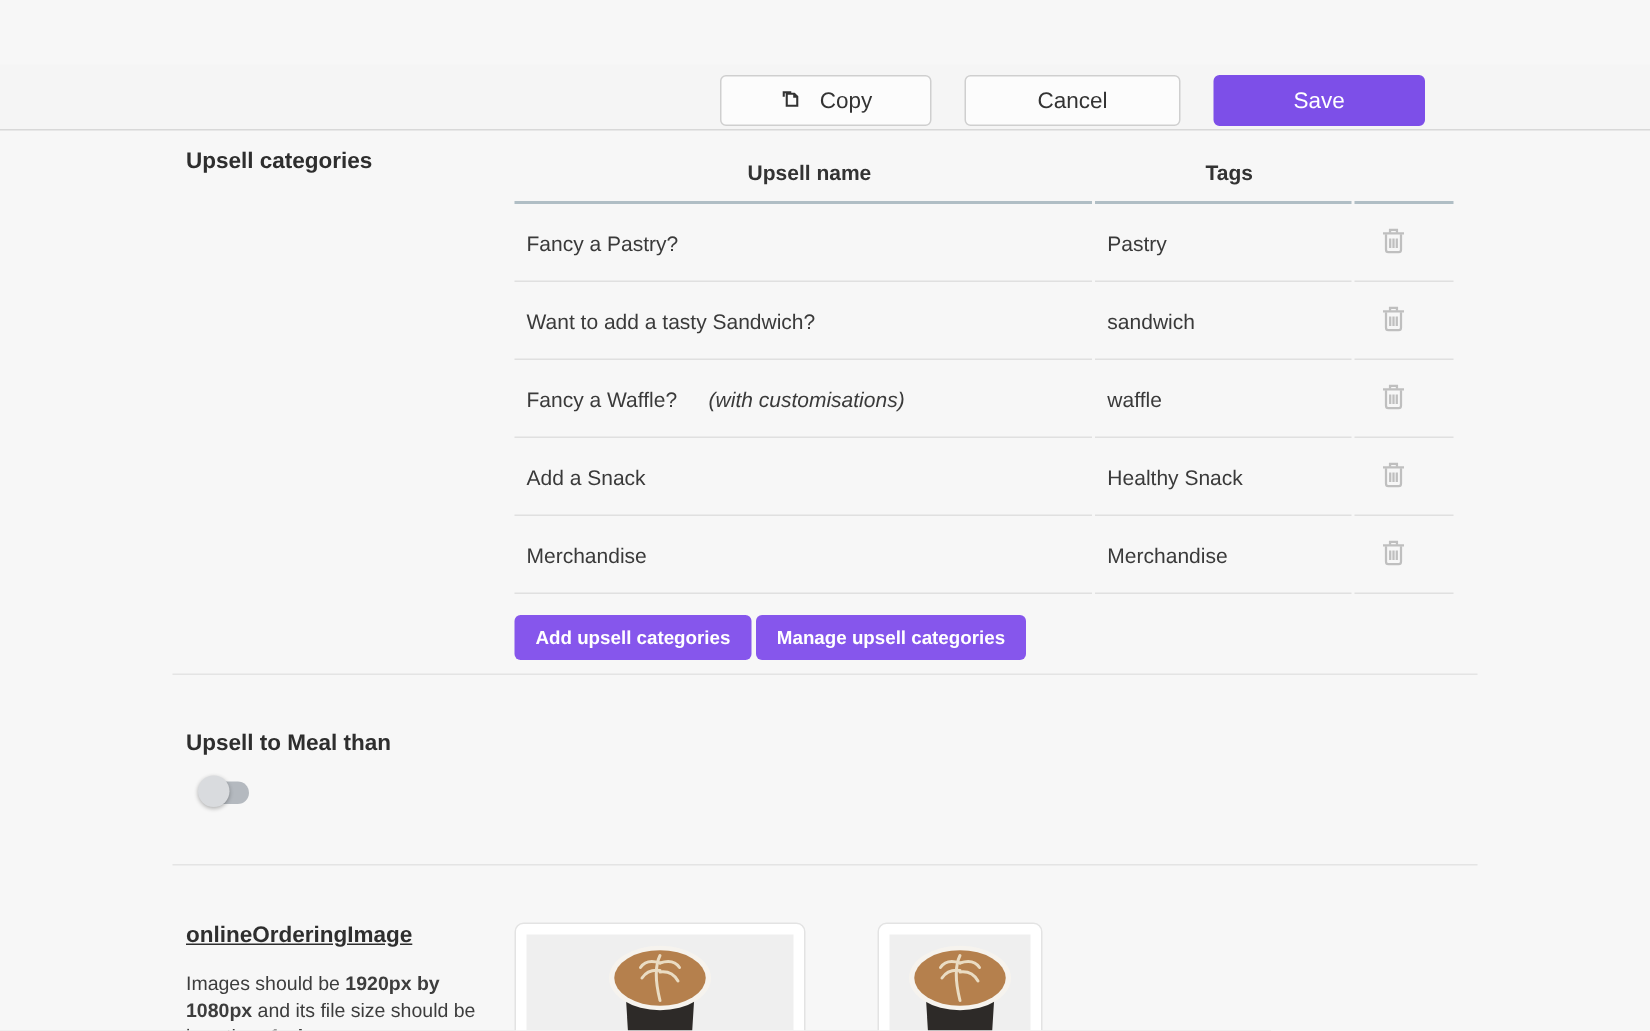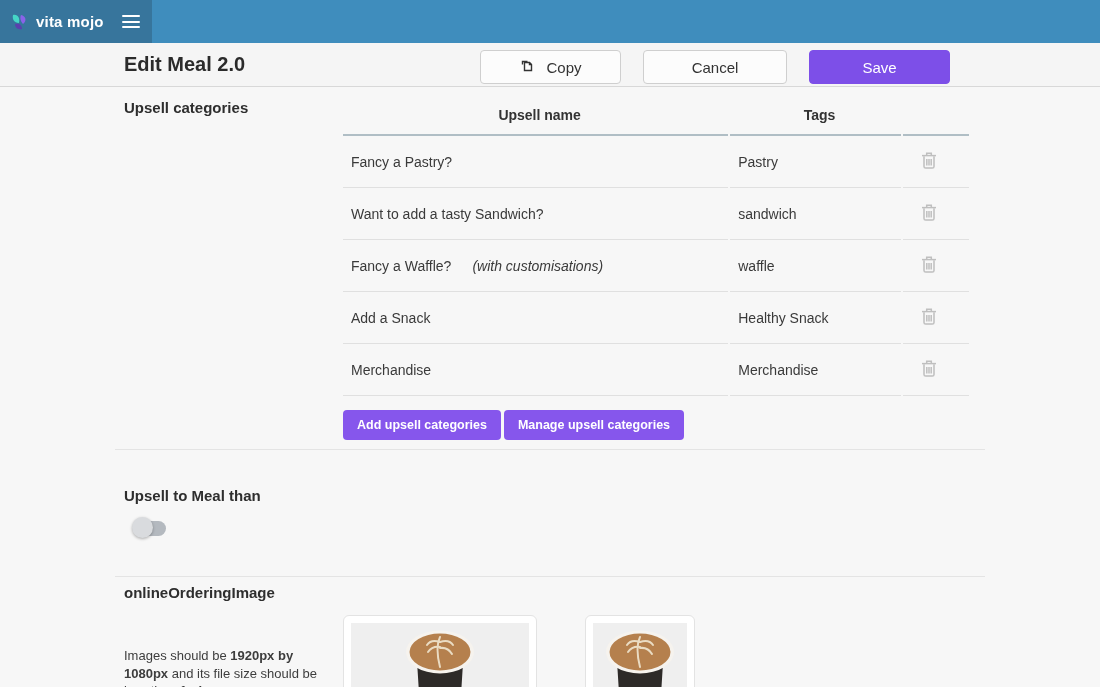--- a/index.html
+++ b/index.html
@@ -84,42 +84,22 @@
   }
   .tile-1 { left:343px; width:194px; }
   .tile-2 { left:585px; width:110px; }
   .img-tile .ph { width:100%; height:100%; background:#efefef; display:flex; justify-content:center; overflow:hidden; }
 </style>
 </head>
 <body>
 
 <div class="screen">
 
-  <div class="topbar">
-    <div class="topbar-left">
-      <div class="brand">
-        <span style="line-height:0;">
-          <svg width="20" height="20" viewBox="0 0 20 20">
-            <path d="M3,3 C8,2 10,6 9,11 C4,11 2,7 3,3 Z" fill="#45d6c6"></path>
-            <path d="M11,3 C16,4 17,9 13,12 C10,9 10,5 11,3 Z" fill="#8a63e8"></path>
-            <path d="M5,12 C9,11 12,13 12,17 C7,18 5,15 5,12 Z" fill="#5b3fae"></path>
-          </svg>
-        </span>
-        <span class="brand-text">vita mojo</span>
-      </div>
-      <button class="hamburger">
-        <span></span>
-          <span></span>
-          <span></span>
-      </button>
-    </div>
-  </div>
 
   <div class="page-header">
-    <div class="page-title">Edit Meal 2.0</div>
     <button class="hbtn btn-cancel">
       <span>Cancel</span>
     </button>
     <button class="hbtn btn-copy">
       <span style="line-height:0;">
         <svg width="17" height="17" viewBox="0 0 17 17" fill="none" stroke="#333" stroke-width="1.4">
           <path d="M5.5,3.5 h5 l2,2 v6 h-7 z"></path>
           <path d="M10.5,3.5 v2 h2"></path>
           <path d="M3.5,5.5 v-3 h5"></path>
         </svg>
@@ -238,21 +218,21 @@
   <div class="divider" style="top:449px;"></div>
 
   <div class="section-label" style="top:487px;">Upsell to Meal than</div>
   <div class="toggle">
     <span class="toggle-track"></span>
     <span class="toggle-thumb"></span>
   </div>
 
   <div class="divider" style="top:576px;"></div>
 
-  <div class="section-label" style="top:584px;">onlineOrderingImage</div>
+  <div class="section-label" style="top:615px;text-decoration:underline;">onlineOrderingImage</div>
   <p class="img-hint"><span>Images should be </span><b>1920px by 1080px</b><span> and its file size should be less than </span><b>1mb</b></p>
 
   <div class="img-tile tile-1">
     <div class="ph">
       <svg width="92" height="155" viewBox="0 0 92 155">
         <path d="M23,38 L69,40 L62,150 L30,150 Z" fill="#2d2a28"></path>
         <ellipse cx="46" cy="29" rx="34" ry="21.5" fill="#f6f3ee"></ellipse>
         <ellipse cx="46" cy="29" rx="30.5" ry="18.5" fill="#b5804d"></ellipse>
         <g fill="none" stroke="#eadcc3" stroke-width="2" stroke-linecap="round">
           <path d="M46,14 Q41,24 46,44"></path>

